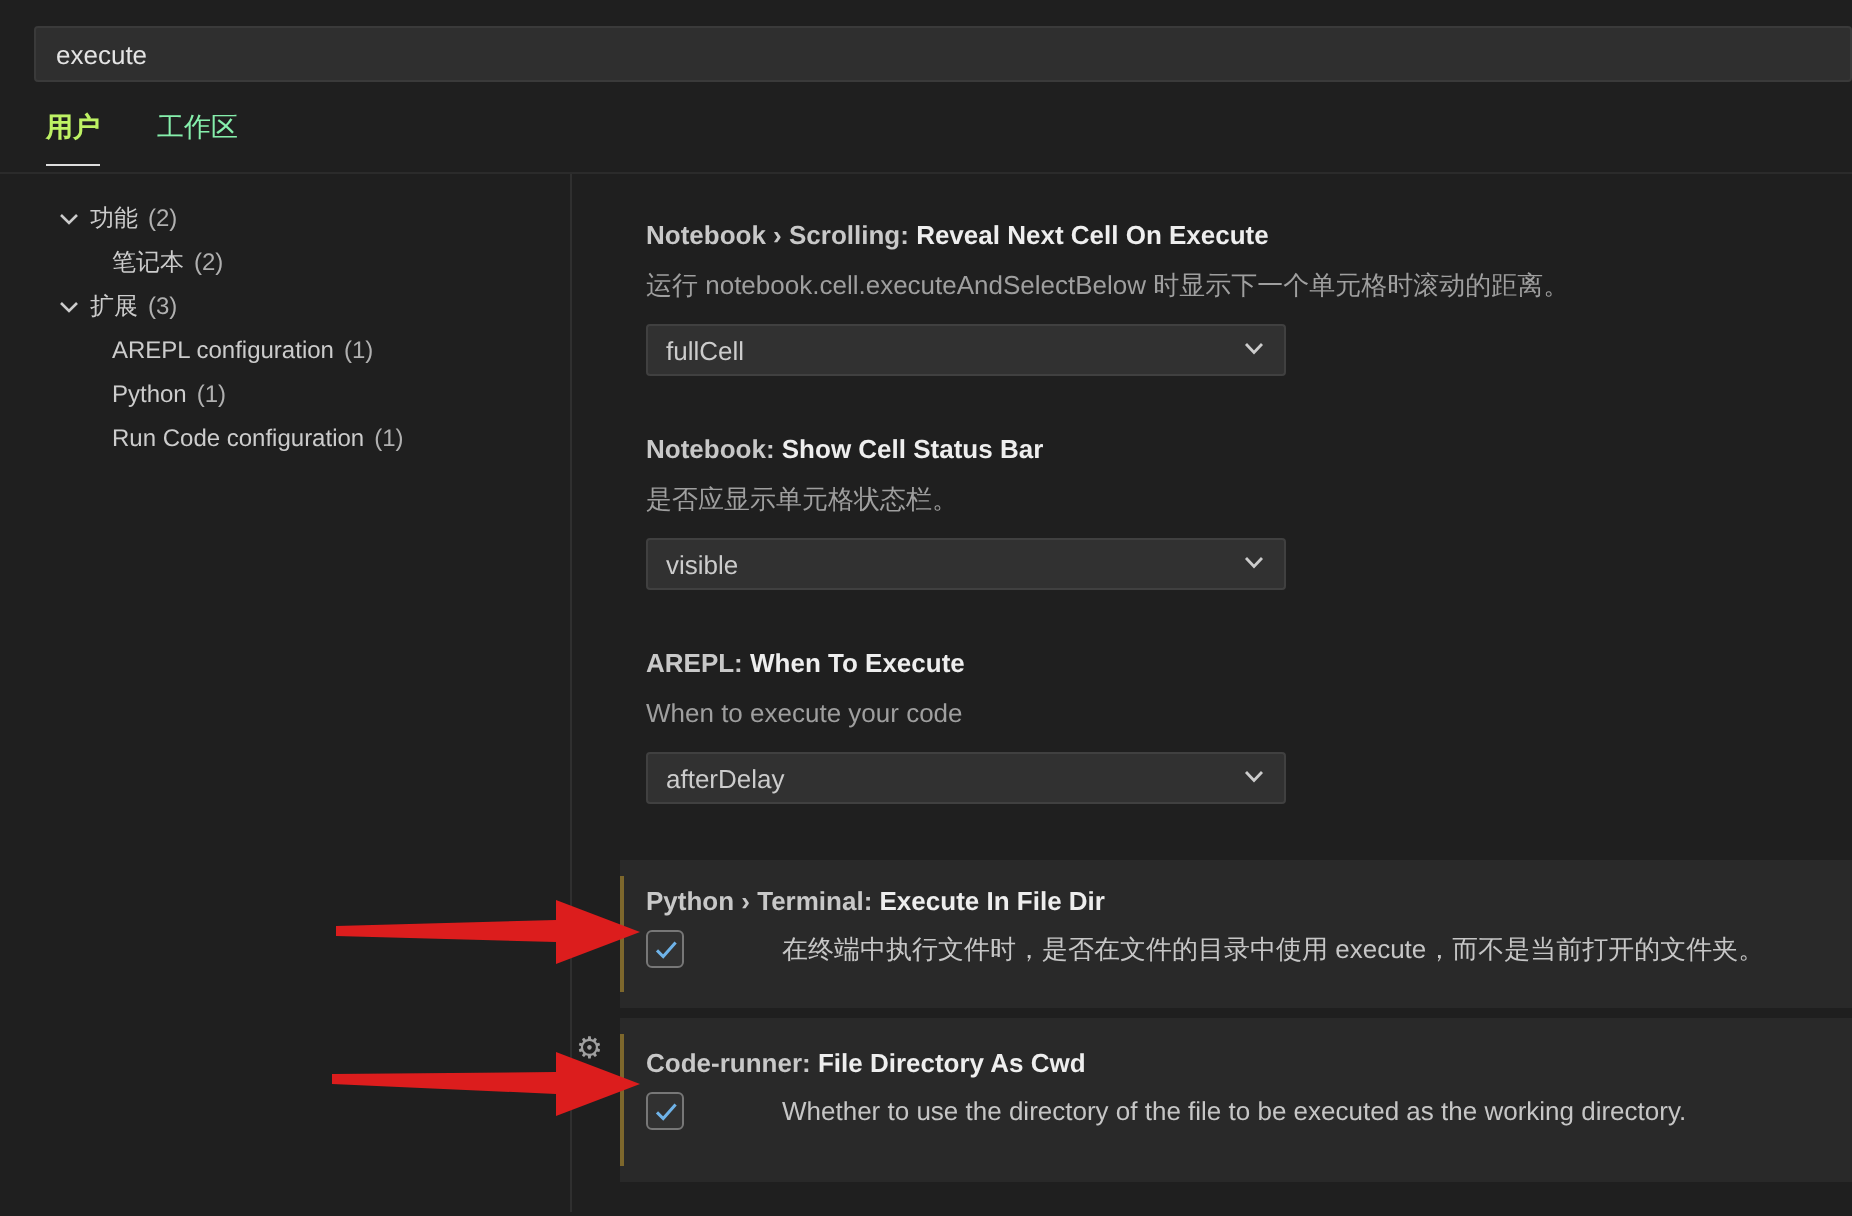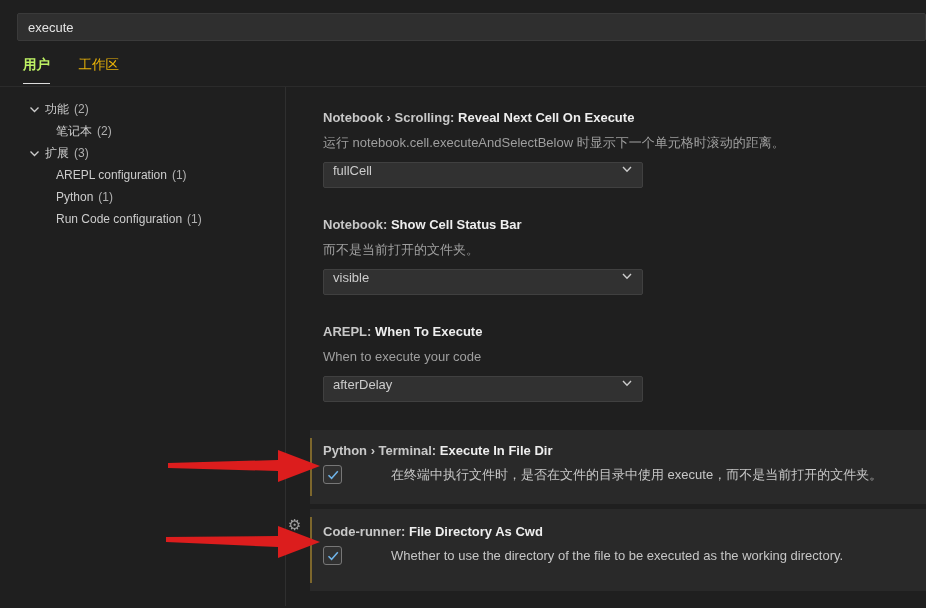--- a/index.html
+++ b/index.html
@@ -16,21 +16,21 @@
   .search-input {
     display:block; width:909px; height:28px;
     background:#2f2f2f; border:1px solid #3a3a3a; border-radius:2px;
     color:#e4e4e4; font-size:13px; padding:0 10px;
     font-family:"Liberation Sans","DejaVu Sans",sans-serif;
     outline:none;
   }
   .tabbar { padding:14px 0 0 23px; border-bottom:1px solid #2b2b2b; height:46px; }
   .tab {
     display:inline-block; margin-right:24px; padding-bottom:9px;
-    font-size:13.5px; color:#eab308; cursor:pointer;
+    font-size:13.5px; color:#86efac; cursor:pointer;
     border-bottom:1.5px solid transparent;
   }
   .tab.active { color:#bef264; font-weight:bold; border-bottom:1.5px solid #dcdcdc; }
 
   
   .content { display:flex; height:519px; }
   .tree { width:285px; padding-top:11px; flex:none; }
   .tree-row {
     height:22px; display:flex; align-items:center;
     font-size:12px; color:#cccccc; cursor:pointer; white-space:nowrap;
@@ -44,21 +44,21 @@
 
   .setting-block { margin:0 0 28px 37px; }
   .setting-title { font-size:13px; line-height:18px; }
   .setting-title .prefix { color:#c8c8c8; font-weight:600; }
   .setting-title .sname  { color:#eeeeee; font-weight:700; }
   .setting-desc { margin-top:7px; font-size:13px; line-height:18px; color:#9f9f9f; }
 
   .select-box {
     margin-top:10px; width:320px; height:26px;
     background:#313131; border:1px solid #404040; border-radius:2px;
-    display:flex; align-items:flex-start; justify-content:space-between;
+    display:flex; align-items:center; justify-content:space-between;
     padding:0 9px; font-size:13px; color:#cccccc; cursor:pointer;
   }
 
   .setting-row {
     position:relative; margin-left:24px; background:#292929;
     padding:12px 14px 0 13px;
   }
   .setting-row.row1 { margin-top:16px; height:74px; }
   .setting-row.row2 { margin-top:5px;  height:82px; padding-top:14px; }
   .mod-bar {
@@ -146,21 +146,21 @@
               <polyline points="2,4 6,8.2 10,4" fill="none" stroke="#cccccc" stroke-width="1.4"></polyline>
             </svg>
         </span>
       </div>
     </div>
 
     <div class="setting-block">
       <div class="setting-title">
         <span class="prefix">Notebook: </span><span class="sname">Show Cell Status Bar</span>
       </div>
-      <div class="setting-desc">而不是当前打开的文件夹。</div>
+      <div class="setting-desc">是否应显示单元格状态栏。</div>
       <div class="select-box">
         <span>visible</span>
         <span>
           <svg width="12" height="12" viewBox="0 0 12 12">
               <polyline points="2,4 6,8.2 10,4" fill="none" stroke="#cccccc" stroke-width="1.4"></polyline>
             </svg>
         </span>
       </div>
     </div>
 

